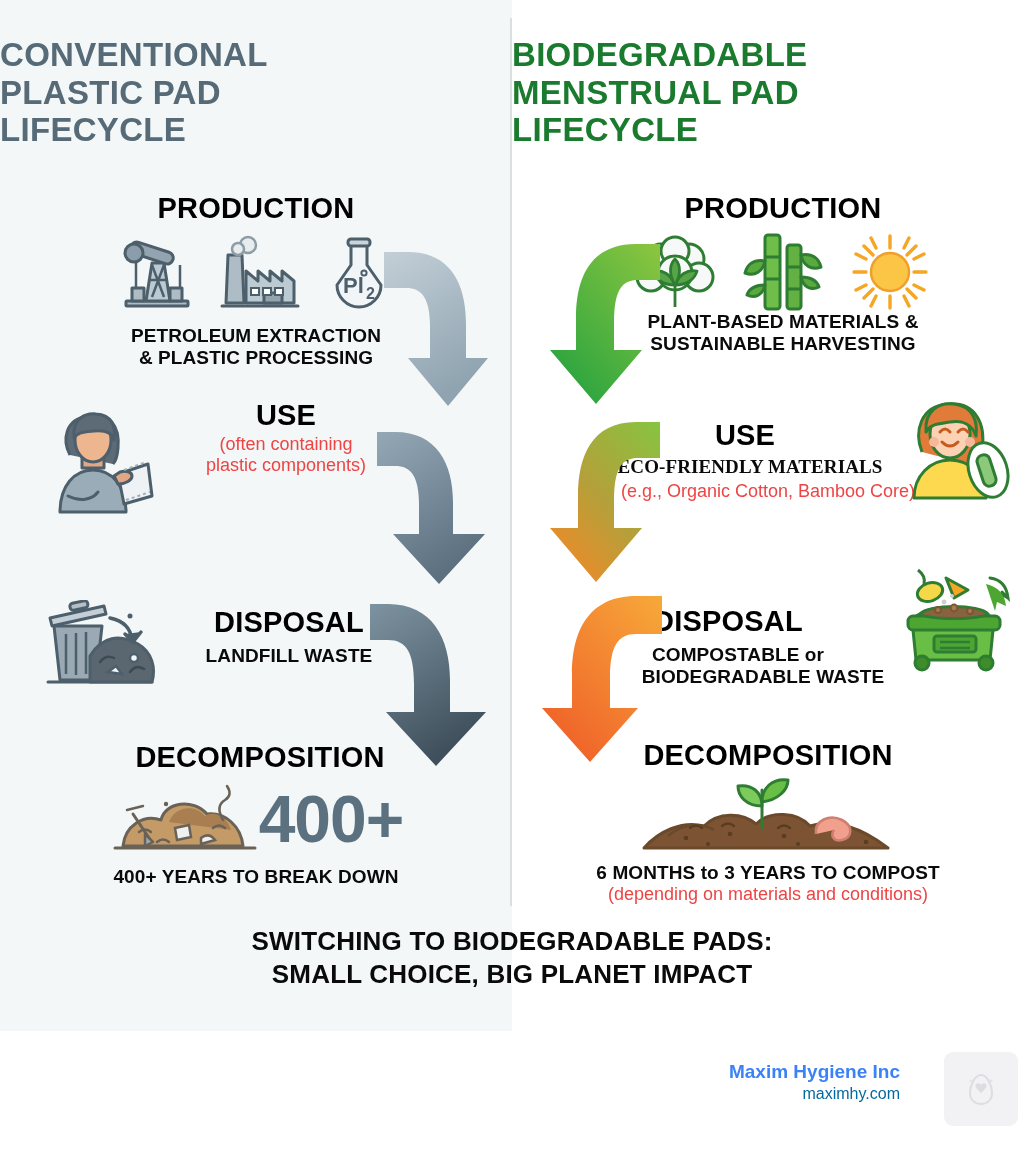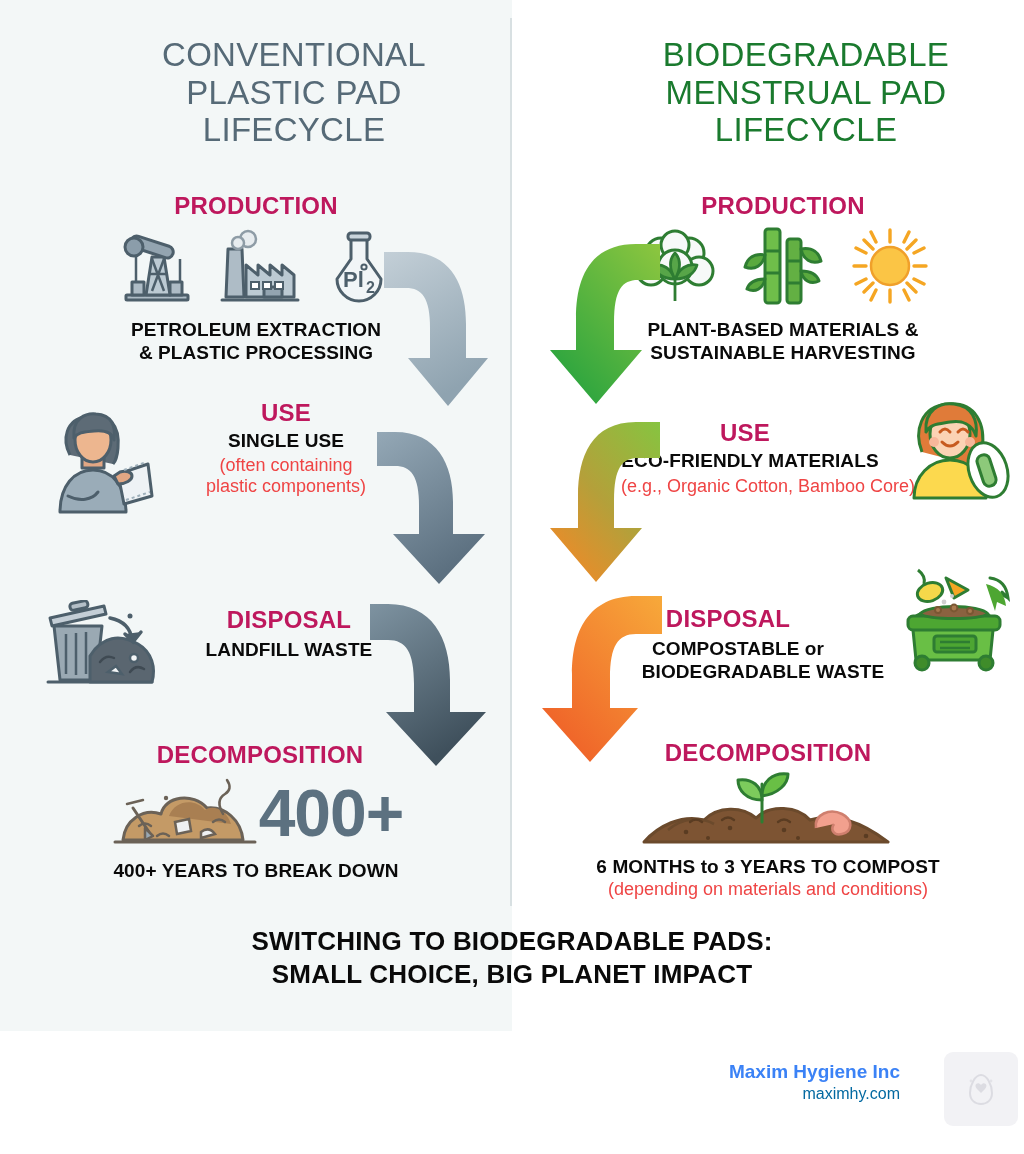--- a/index.html
+++ b/index.html
@@ -26,30 +26,30 @@
     background:#d8e0e2;
   }
 
   
   .col { position:absolute; top:0; width:512px; height:1031px; }
   .col.left { left:0; }
   .col.right { left:512px; }
 
   .col-title {
     position:absolute; top:36px; left:0; width:588px;
-    text-align:center; line-height:1.14;
-    font-weight:normal; font-size:33px; letter-spacing:0.3px;
+    text-align:left; line-height:1.14;
+    font-weight:bold; font-size:33px; letter-spacing:0.3px;
   }
   .col.left .col-title { color:#566a77; }
   .col.right .col-title { color:#1a7a2e; }
 
   .stage-block { position:absolute; width:512px; }
 
   .stage-label {
-    text-align:center; font-weight:bold; font-size:24px; color:#be185d;
+    text-align:center; font-weight:bold; font-size:29px; color:#000000;
     letter-spacing:0.2px; line-height:1.1;
   }
   .stage-sub {
     text-align:center; font-weight:bold; font-size:19px; color:#0a0a0a;
     line-height:1.18; letter-spacing:0.1px;
   }
   .stage-note {
     text-align:center; font-weight:normal; font-size:18px; color:#ef4444;
     line-height:1.2;
   }
@@ -171,21 +171,20 @@
             <path d="M28 96 C40 102 52 100 58 92" fill="none" stroke-linecap="round"></path>
             <path d="M78 74 L108 64 L112 96 L84 104 Z" fill="#eef2f5"></path>
           </g>
           <g fill="#e2a784" stroke="#4d5f6b" stroke-width="3" stroke-linejoin="round">
             <path d="M78 84 C86 84 92 80 92 76 C92 72 86 70 80 72 L74 76 Z"></path>
           </g>
           <path d="M84 70 L106 62 M86 100 L110 92" stroke="#9fb0bb" stroke-width="2" fill="none" stroke-dasharray="3 3"></path>
         </svg>
       </div>
       <div class="stage-label" style="margin-left:60px;">USE</div>
-      <div class="stage-sub" style="margin-left:60px; margin-top:4px;">SINGLE USE</div>
       <div class="stage-note" style="margin-left:60px; margin-top:2px;">(often containing</div>
       <div class="stage-note" style="margin-left:60px;">plastic components)</div>
     </div>
 
     <div class="stage-block" style="top:595px;">
       <div style="position:absolute; left:30px; top:5px;">
         <svg width="130" height="92" viewBox="0 0 130 92">
           <g stroke="#4d5f6b" stroke-width="3" stroke-linejoin="round">
             <path d="M18 82 H122" fill="none" stroke-linecap="round"></path>
             <path d="M24 26 L30 80 H66 L72 26 Z" fill="#9aa9b3"></path>
@@ -329,21 +328,21 @@
             <circle cx="41" cy="39" r="19" fill="#fbc545" stroke="#f0a02a" stroke-width="2.5"></circle>
             <g stroke="#f5a623" stroke-width="3.4" stroke-linecap="round">
               <path d="M41 3 V15 M41 63 V75 M5 39 H17 M65 39 H77"></path>
               <path d="M15 13 L24 22 M58 56 L67 65 M67 13 L58 22 M24 56 L15 65"></path>
               <path d="M22 5 L27 15 M55 63 L60 73 M60 5 L55 15 M27 63 L22 73"></path>
               <path d="M7 21 L17 26 M65 52 L75 57 M75 21 L65 26 M17 52 L7 57"></path>
             </g>
           </svg>
         </span>
       </div>
-      <div class="stage-sub" style="margin-top:14px;">PLANT-BASED MATERIALS &amp;</div>
+      <div class="stage-sub" style="">PLANT-BASED MATERIALS &amp;</div>
       <div class="stage-sub">SUSTAINABLE HARVESTING</div>
     </div>
 
     <div class="stage-block" style="top:420px; left:0; width:512px;">
       <div style="position:absolute; right:12px; top:-22px;">
         <svg width="112" height="102" viewBox="0 0 112 102">
           <g stroke="#2e7d32" stroke-width="3" stroke-linejoin="round">
             <path d="M22 54 C14 34 20 8 48 6 C76 4 86 26 82 52 C80 64 76 68 76 68" fill="#e07b39"></path>
             <ellipse cx="50" cy="36" rx="20" ry="24" fill="#fbd3b4"></ellipse>
             <path d="M26 34 C24 12 40 4 54 6 C72 8 78 22 76 38 C72 26 62 22 50 24 C38 26 30 26 26 34Z" fill="#e07b39"></path>
@@ -356,21 +355,21 @@
           <path d="M42 44 q8 8 16 0" stroke="#c75a1f" stroke-width="3" fill="none" stroke-linecap="round"></path>
           <circle cx="34" cy="44" r="5" fill="#f7b79a"></circle>
           <circle cx="70" cy="44" r="5" fill="#f7b79a"></circle>
           <g stroke="#2e7d32" stroke-width="3" stroke-linejoin="round">
             <ellipse cx="88" cy="72" rx="19" ry="28" fill="#ffffff" transform="rotate(-18 88 72)"></ellipse>
             <rect x="80" y="56" width="13" height="32" rx="6" fill="#8dc97a" transform="rotate(-18 88 72)"></rect>
           </g>
         </svg>
       </div>
       <div class="stage-label" style="padding-right:46px;">USE</div>
-      <div class="stage-sub" style="margin-top:4px; padding-right:36px;">ECO-FRIENDLY MATERIALS</div>
+      <div class="stage-sub" style="margin-top:4px; padding-right:36px;font-family:Liberation Serif, serif;">ECO-FRIENDLY MATERIALS</div>
       <div class="stage-note" style="margin-top:3px;">(e.g., Organic Cotton, Bamboo Core)</div>
     </div>
 
     <div class="stage-block" style="top:592px; left:0; width:512px;">
       <div style="position:absolute; right:10px; top:-28px;">
         <svg width="120" height="108" viewBox="0 0 120 108">
           <g stroke="#2e7d32" stroke-width="3" stroke-linejoin="round">
             <path d="M18 56 C30 40 88 40 100 56 L96 96 H22 Z" fill="#69bf45"></path>
             <rect x="14" y="52" width="92" height="14" rx="5" fill="#4da632"></rect>
             <path d="M26 50 C34 40 86 40 94 50 C84 56 36 56 26 50 Z" fill="#8a6240"></path>

